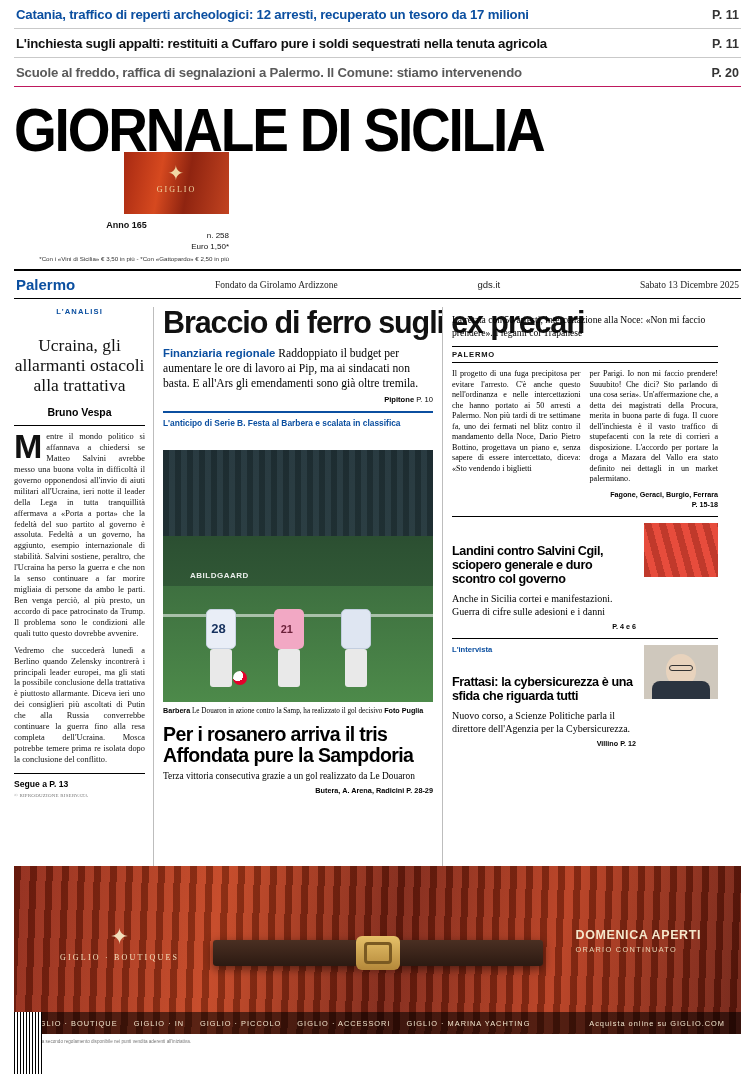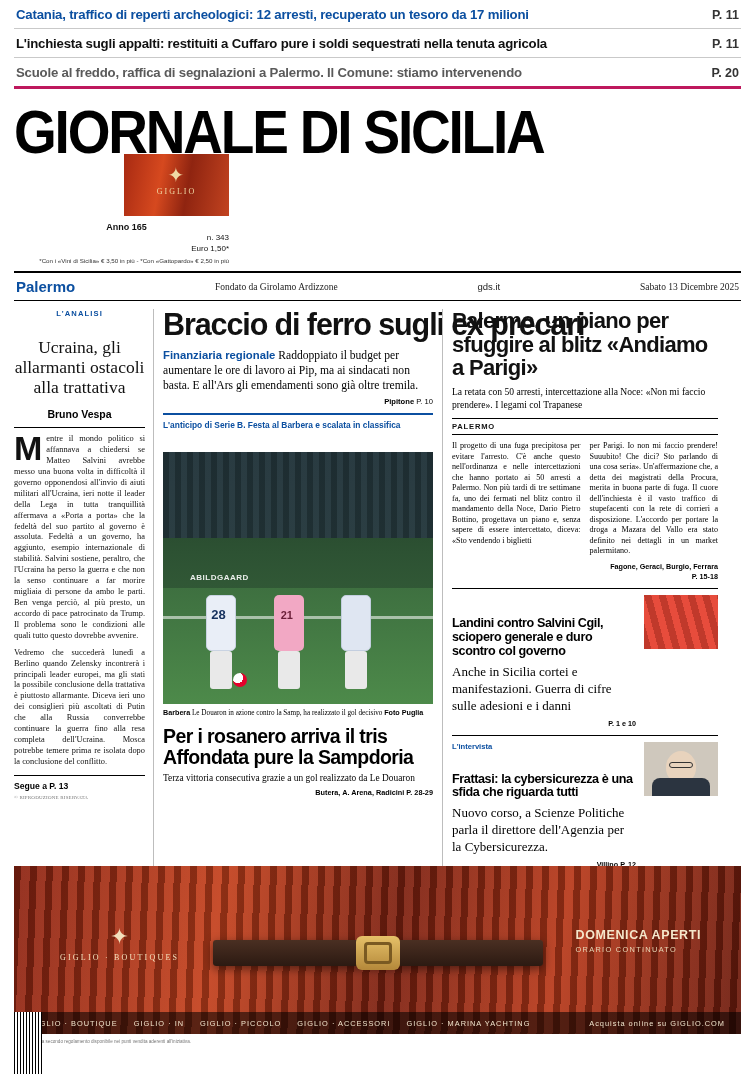--- a/index.html
+++ b/index.html
@@ -8,21 +8,21 @@
     width: 755px;
     height: 1080px;
     background: #ffffff;
     font-family: "Liberation Serif", serif;
     color: #000;
     overflow: hidden;
   }
   .page { width:755px; height:1080px; position:relative; padding: 0 14px; }
 
   
-  .strap { border-bottom: 3px solid #be185d; }
+  .strap { border-bottom: 1px solid #be185d; }
   .strap-row {
     display:flex; align-items:center; justify-content:space-between;
     padding: 7px 2px 6px 2px;
     border-bottom: 1px solid #c9c9c9;
   }
   .strap-row:last-child { border-bottom: none; }
   .strap-text {
     font-family: "Liberation Sans", sans-serif;
     font-weight: bold;
     font-size: 13.2px;
@@ -148,21 +148,21 @@
   }
   .photo .line {
     position:absolute; left:-10%; right:-10%; height:3px; background:rgba(255,255,255,.55);
   }
   .photo .crowd {
     position:absolute; left:0; right:0; top:0; height:34%;
     background:repeating-linear-gradient(90deg,#1d2a33 0 6px,#2b3b46 6px 12px);
     opacity:.85;
   }
   .pl { position:absolute; bottom:6%; }
-  .pl .shirt { width:30px; height:56px; border-radius:5px; }
+  .pl .shirt { width:30px; height:40px; border-radius:5px; }
   .pl .legs { width:22px; height:38px; margin:0 auto; background:#e9e9e9; border-radius:3px; }
   .p1 { left:16%; }
   .p1 .shirt { background:#e9eef7; border:1px solid #c9d3e2; }
   .p1 .num { position:absolute; top:12px; left:5px; font-family:"Liberation Sans",sans-serif;
     font-weight:bold; font-size:13px; color:#16315e; }
   .p2 { left:41%; }
   .p2 .shirt { background:#f2a8c4; }
   .p2 .num { position:absolute; top:14px; left:7px; font-family:"Liberation Sans",sans-serif;
     font-weight:bold; font-size:11px; color:#6a1f38; }
   .p3 { left:66%; }
@@ -207,21 +207,21 @@
     text-align:right; font-family:"Liberation Sans",sans-serif; font-weight:bold;
     font-size:7.2px; margin-top:5px; line-height:1.35;
   }
   .hr-black { border-top:1px solid #000; margin:7px 0 6px 0; }
   .brief { display:flex; gap:8px; }
   .brief-text { flex:1; }
   .brief-head {
     font-family:"Liberation Sans",sans-serif; font-weight:bold; font-size:12.6px;
     line-height:1.1; letter-spacing:-0.4px;margin-top:22px;
   }
-  .brief-body { font-family:"Liberation Serif",serif; font-size:13px; line-height:1.3; margin-top:5px;}
+  .brief-body { font-family:"Liberation Serif",serif; font-size:10px; line-height:1.3; margin-top:5px;}
   .brief-credit { text-align:right; font-family:"Liberation Sans",sans-serif; font-weight:bold; font-size:7.2px; margin-top:4px;}
   .brief-photo { width:74px; height:54px; background:linear-gradient(#b8322f,#7d1f1d); position:relative; overflow:hidden;}
   .brief-photo .flags { position:absolute; inset:0; background:repeating-linear-gradient(75deg,#c0392b 0 7px,#e74c3c 7px 14px); }
   .portrait { width:74px; height:54px; background:#cfc8bd; position:relative; overflow:hidden;}
   .portrait .head { position:absolute; left:22px; top:9px; width:30px; height:32px; border-radius:50% 50% 45% 45%; background:#e8d3bd;}
   .portrait .body { position:absolute; left:8px; bottom:0; width:58px; height:18px; background:#2b3440; border-radius:8px 8px 0 0;}
   .portrait .glass { position:absolute; left:25px; top:20px; width:24px; height:6px; border:1.3px solid #333; border-radius:3px;}
   .kicker-small {
     font-family:"Liberation Sans",sans-serif; font-weight:bold; font-size:7.6px;
     color:#0b4fa0; margin-bottom:4px;
@@ -303,21 +303,21 @@
     <div class="masthead-title">GIORNALE DI SICILIA</div>
     <div class="masthead-right">
       <div class="ad-box">
         <div class="logo">
           <div class="mark">✦</div>
           <div class="name">GIGLIO</div>
         </div>
       </div>
       <div class="masthead-meta">
         <div class="anno">Anno 165</div>
-        <div>n. 343</div>
+        <div>n. 258</div>
         <div>Euro 1,50*</div>
         <div class="small">*Con i «Vini di Sicilia» € 3,50 in più - *Con «Gattopardo» € 2,50 in più</div>
       </div>
     </div>
   </div>
 
   <div class="citybar">
     <div class="city">Palermo</div>
     <div class="cb-mid">Fondato da Girolamo Ardizzone</div>
     <div class="cb-site">gds.it</div>
@@ -380,39 +380,38 @@
         <span>Le Douaron in azione contro la Samp, ha realizzato il gol decisivo</span>
         <span class="photo-credit">Foto Puglia</span>
       </div>
 
       <div class="sport-head">Per i rosanero arriva il tris Affondata pure la Sampdoria</div>
       <div class="sport-sub">Terza vittoria consecutiva grazie a un gol realizzato da Le Douaron</div>
       <div class="sport-credit">Butera, A. Arena, Radicini  P. 28-29</div>
     </div>
 
     <div class="col-right">
-      <div class="right-head">Palermo, un piano per sfuggire al blitz «Andiamo a Parigi»</div>
       <div class="right-sub">La retata con 50 arresti, intercettazione alla Noce: «Non mi faccio prendere». I legami col Trapanese</div>
       <div class="tag-palermo">PALERMO</div>
       <div class="two-col">
         <div>Il progetto di una fuga precipitosa per evitare l'arresto. C'è anche questo nell'ordinanza e nelle intercettazioni che hanno portato ai 50 arresti a Palermo. Non più tardi di tre settimane fa, uno dei fermati nel blitz contro il mandamento della Noce, Dario Pietro Bottino, progettava un piano e, senza sapere di essere intercettato, diceva: «Sto vendendo i biglietti</div>
         <div>per Parigi. Io non mi faccio prendere! Suuubito! Che dici? Sto parlando di una cosa seria». Un'affermazione che, a detta dei magistrati della Procura, merita in buona parte di fuga. Il cuore dell'inchiesta è il vasto traffico di stupefacenti con la rete di corrieri a disposizione. L'accordo per portare la droga a Mazara del Vallo era stato definito nei dettagli in un market palermitano.</div>
       </div>
       <div class="right-credit">
         <div>Fagone, Geraci, Burgio, Ferrara</div>
         <div>P. 15-18</div>
       </div>
 
       <div class="hr-black"></div>
 
       <div class="brief">
         <div class="brief-text">
           <div class="brief-head">Landini contro Salvini Cgil, sciopero generale e duro scontro col governo</div>
           <div class="brief-body">Anche in Sicilia cortei e manifestazioni. Guerra di cifre sulle adesioni e i danni</div>
-          <div class="brief-credit">P. 1 e 10</div>
+          <div class="brief-credit">P. 4 e 6</div>
         </div>
         <div class="brief-photo">
           <div class="flags"></div>
         </div>
       </div>
 
       <div class="hr-black"></div>
 
       <div class="brief">
         <div class="brief-text">

